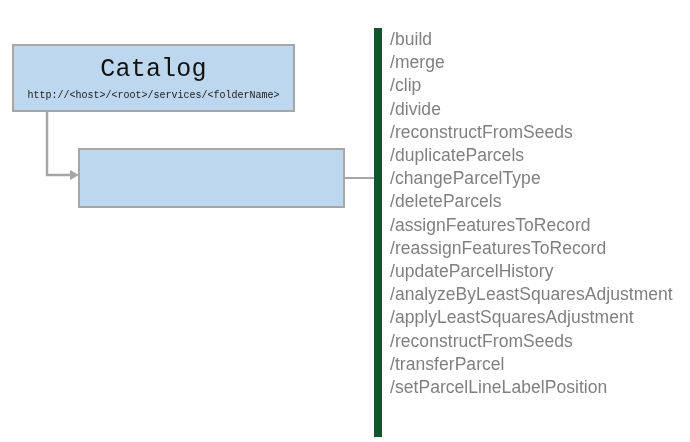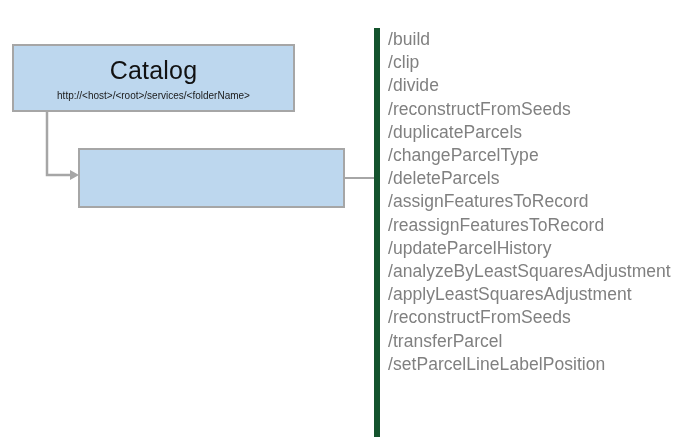--- a/index.html
+++ b/index.html
@@ -57,20 +57,21 @@
     margin-top: 3px;
     color: #1a1a1a;
     white-space: nowrap;
   }
 
   #node-catalog {
     left: 12px;
     top: 44px;
     width: 283px;
     height: 68px;
+    font-family: Liberation Mono, monospace;
   }
   #node-catalog .node-title {
     margin-top: 2px;
   }
   #node-catalog .node-sub {
     font-size: 10px;
   }
 
   #node-parcel-fabric-service {
     left: 78px;
@@ -86,21 +87,21 @@
     font-size: 12px;
     margin-top: 1px;
   }
 
   
   #operations-panel {
     position: absolute;
     left: 374px;
     top: 28px;
     height: 409px;
-    border-left: 6px solid #14532d;
+    border-left: 8px solid #14532d;
     padding-left: 8px;
     box-sizing: border-box;
   }
   #operations-list {
     list-style: none;
     margin: 0;
     padding: 0;
   }
   #operations-list li {
     font-size: 17.5px;
@@ -127,20 +128,21 @@
     <div class="node-title">Catalog</div>
     <div class="node-sub">http://&lt;host&gt;/&lt;root&gt;/services/&lt;folderName&gt;</div>
   </div>
 
   <div class="node" id="node-parcel-fabric-service">
   </div>
 
   <div id="operations-panel">
     <ul id="operations-list">
         <li>/build</li>
+        <li>/merge</li>
         <li>/clip</li>
         <li>/divide</li>
         <li>/reconstructFromSeeds</li>
         <li>/duplicateParcels</li>
         <li>/changeParcelType</li>
         <li>/deleteParcels</li>
         <li>/assignFeaturesToRecord</li>
         <li>/reassignFeaturesToRecord</li>
         <li>/updateParcelHistory</li>
         <li>/analyzeByLeastSquaresAdjustment</li>

